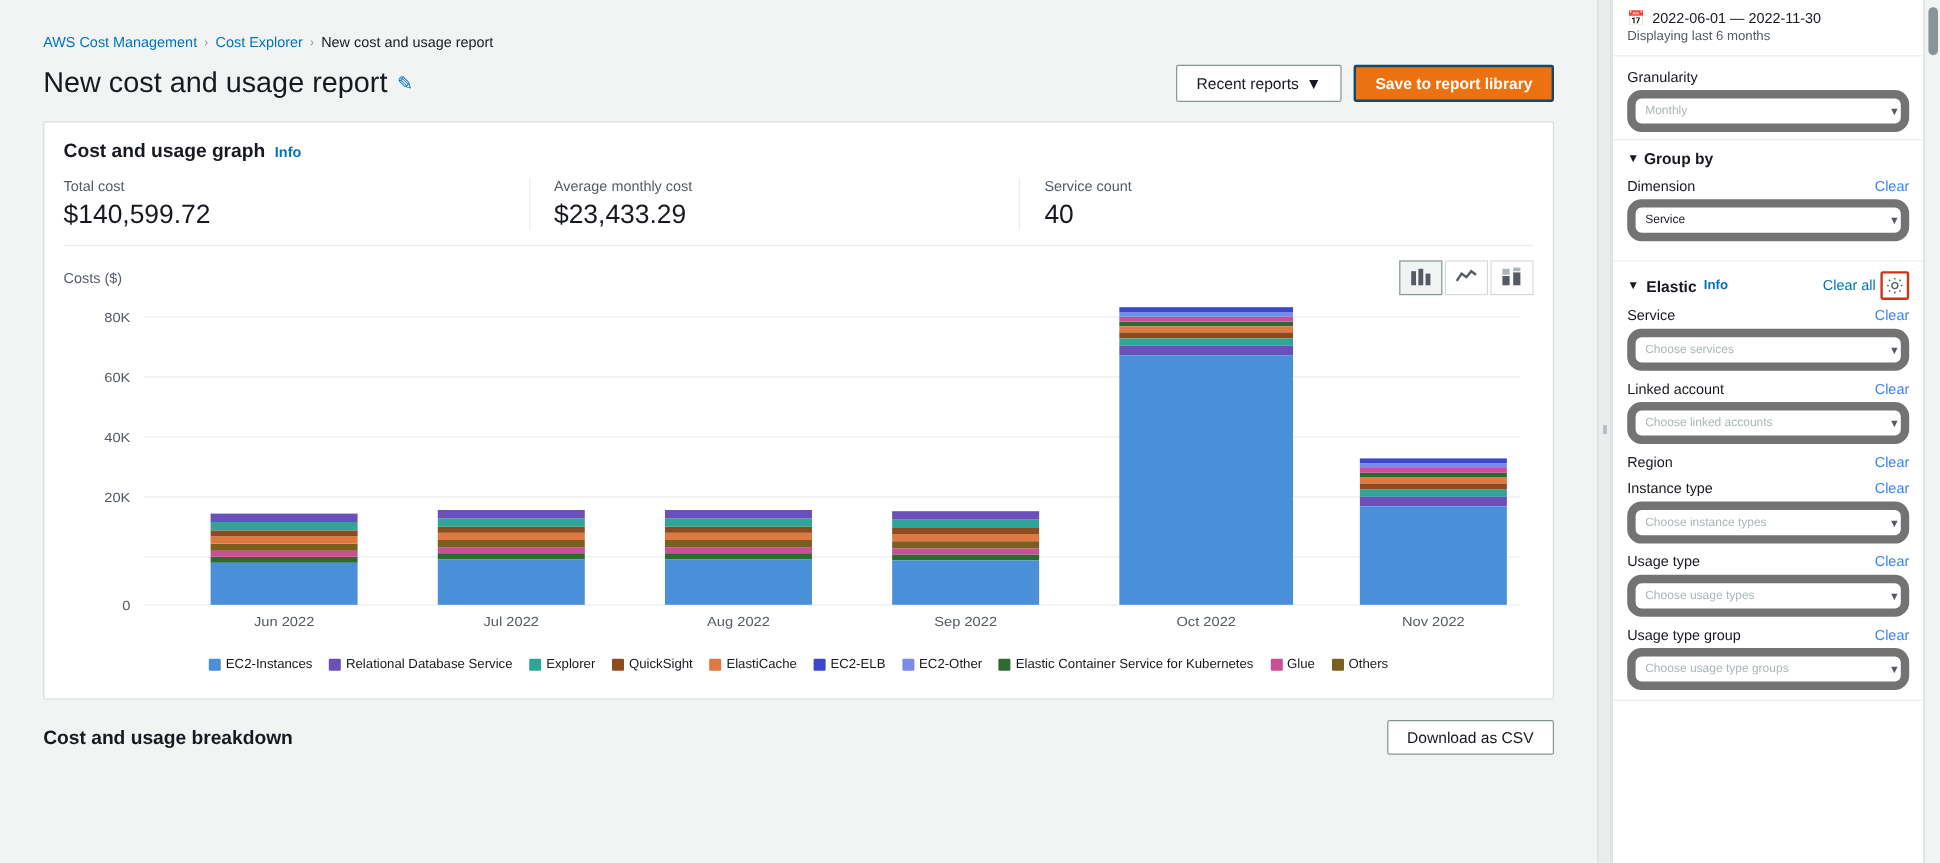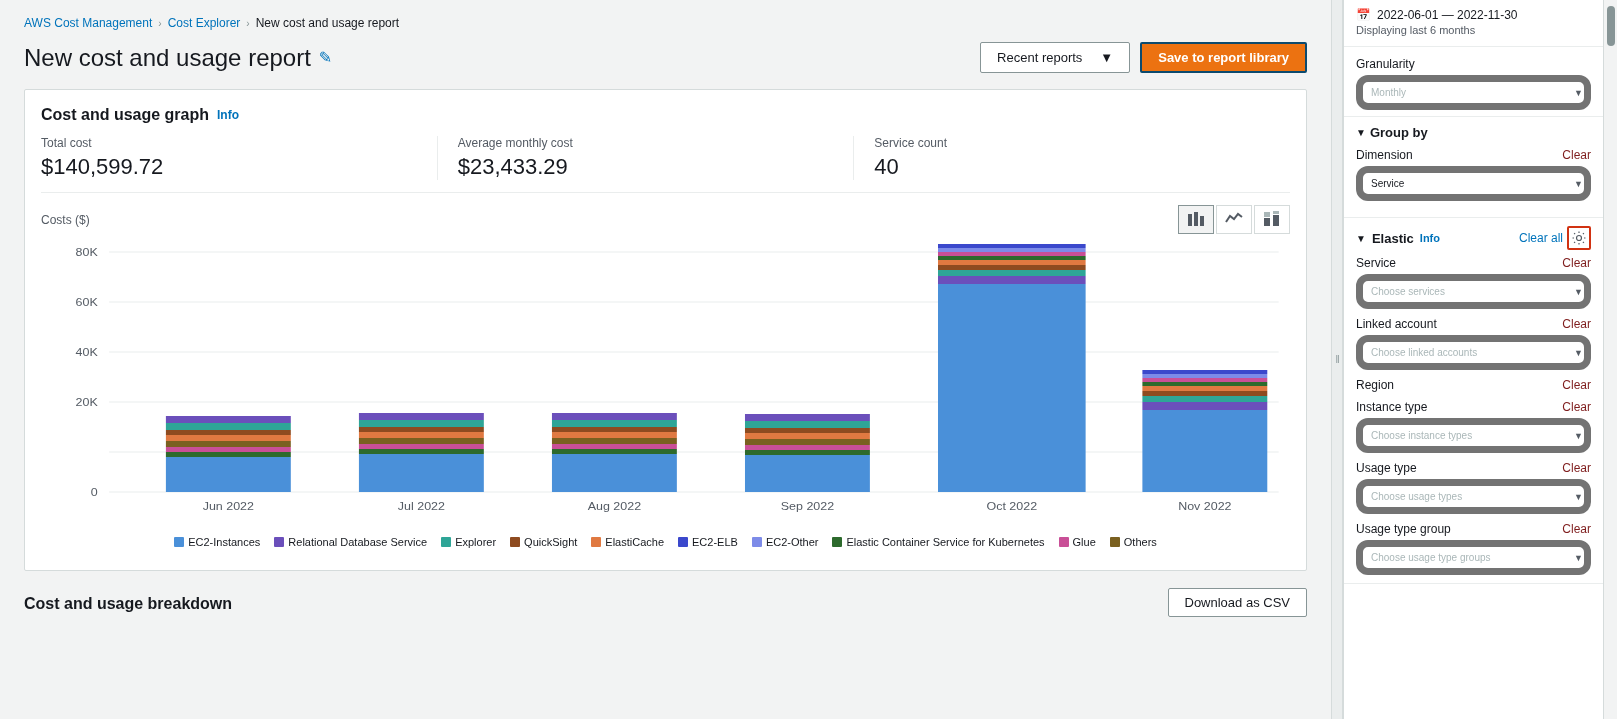--- a/index.html
+++ b/index.html
@@ -1,33 +1,33 @@
 <!DOCTYPE html>
 <html><head>
   <meta charset="utf-8">
   <style>
     * { box-sizing: border-box; margin: 0; padding: 0; }
     body { font-family: "Amazon Ember", Arial, sans-serif; font-size: 13px; background: #f2f3f3; color: #16191f; }
 
     .layout { display: flex; height: 719px; width: 1617px; overflow: hidden; }
 
     
-    .main-content { flex: 1; overflow-y: auto; background: #f2f3f3; padding: 4px; }
+    .main-content { flex: 1; overflow-y: auto; background: #f2f3f3; padding: 16px; }
 
     
     .breadcrumb { display: flex; align-items: center; gap: 6px; padding: 12px 20px 8px; font-size: 12px; }
     .breadcrumb a { color: #0073bb; text-decoration: none; }
     .breadcrumb-sep { color: #879596; font-size: 10px; }
 
     
     .page-header { display: flex; align-items: center; justify-content: space-between; padding: 4px 20px 16px; }
     .page-title { font-size: 24px; font-weight: 400; display: flex; align-items: center; gap: 8px; }
     .edit-icon { font-size: 16px; color: #0073bb; cursor: pointer; }
     .header-buttons { display: flex; gap: 10px; }
-    .btn-secondary { background: #fff; border: 1px solid #879596; border-radius: 2px; padding: 6px 16px; cursor: pointer; font-size: 13px; display: flex; align-items: center; gap: 18px; color: #16191f; }
+    .btn-secondary { background: #fff; border: 1px solid #879596; border-radius: 2px; padding: 6px 16px; cursor: pointer; font-size: 13px; display: flex; align-items: center; gap: 6px; color: #16191f; }
     .btn-primary { background: #ec7211; border: 2px solid #0c4a6e; border-radius: 2px; padding: 6px 16px; cursor: pointer; font-size: 13px; color: #fff; font-weight: 600; }
 
     
     .card { background: #fff; border: 1px solid #d5dbdb; border-radius: 2px; margin: 0 20px 16px; padding: 16px; }
     .card-header { display: flex; align-items: center; gap: 8px; margin-bottom: 12px; font-size: 16px; font-weight: 600; }
     .info-badge { color: #0073bb; font-size: 12px; cursor: pointer; }
 
     
     .stats-row { display: flex; gap: 0; border-bottom: 1px solid #eaeded; margin-bottom: 12px; padding-bottom: 12px; }
     .stat-item { flex: 1; border-right: 1px solid #eaeded; padding-right: 20px; margin-right: 20px; }
@@ -58,21 +58,21 @@
 
     
     .date-range-bar { display: flex; align-items: center; gap: 6px; padding: 8px 12px; border-bottom: 1px solid #eaeded; font-size: 12px; background: #fff; }
 
     
     .sidebar-section { padding: 10px 12px 6px; border-bottom: 1px solid #eaeded; }
 
     .field-row { margin-bottom: 8px; }
     .field-label-row { display: flex; justify-content: space-between; align-items: center; margin-bottom: 4px; }
     .field-label { font-size: 12px; color: #16191f; }
-    .field-clear { font-size: 12px; color: #7f1d1d; cursor: pointer; text-align: right; }
+    .field-clear { font-size: 12px; color: #3b82f6; cursor: pointer; text-align: right; }
 
     .select-field { width: 100%; border: 7px solid #737373; border-radius: 12px; padding: 5px 28px 5px 8px; font-size: 10px; background: #fff; color: #aab7b8; appearance: none; position: relative; cursor: pointer; }
     .select-wrapper { position: relative; }
     .select-wrapper::after { content: "▼"; position: absolute; right: 8px; top: 50%; transform: translateY(-50%); font-size: 9px; color: #545b64; pointer-events: none; }
 
     
     .filters-header { display: flex; align-items: center; gap: 6px; font-size: 13px; font-weight: 600; }
     .clear-all { font-size: 12px; color: #0073bb; cursor: pointer; }
     .gear-btn { width: 24px; height: 24px; border: 2px solid #d13212; border-radius: 2px; display: flex; align-items: center; justify-content: center; cursor: pointer; font-size: 13px; background: #fff; color: #545b64; }
 

